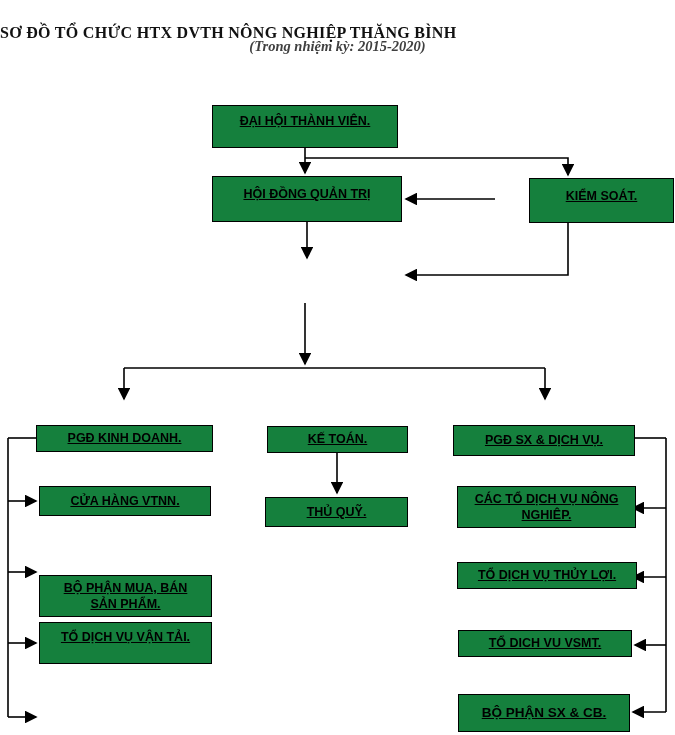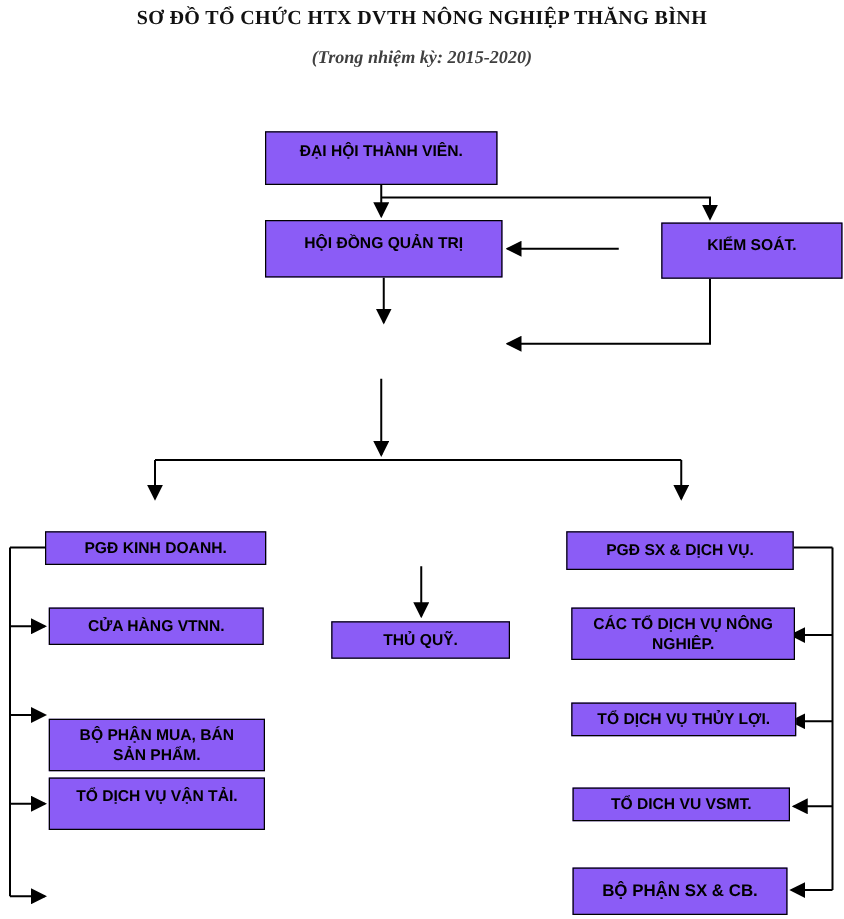--- a/index.html
+++ b/index.html
@@ -4,43 +4,43 @@
 <style>
   html,body{margin:0;padding:0;background:#ffffff;}
   .canvas{
     position:relative;
     width:675px;height:735px;
     background:#ffffff;
     font-family:"Liberation Sans", sans-serif;
     overflow:hidden;
   }
   .title{
-    position:absolute;top:6px;left:0;width:675px;
-    text-align:center;
+    position:absolute;top:24px;left:0;width:675px;
     font-family:"Liberation Serif", serif;
     font-weight:bold;font-size:16px;letter-spacing:.3px;
     color:#111;
   }
   .subtitle{
     position:absolute;top:38px;left:0;width:675px;
     text-align:center;
     font-family:"Liberation Serif", serif;
     font-weight:bold;font-style:italic;font-size:14.5px;
     color:#404040;
   }
   .node{
     position:absolute;
     box-sizing:border-box;
     border:1.8px solid #000;
-    background:#8b5cf6;
+    background:#15803d;
     display:flex;align-items:center;justify-content:center;
     text-align:center;
     font-weight:bold;font-size:12.5px;line-height:1.3;
     color:#000;
     padding:2px 16px;
+    text-decoration:underline;
   }
   .top-align{align-items:flex-start;}
   
   #n-dai-hoi   {left:212px;top:105px;width:186px;height:43px;padding-top:7px;}
   #n-hoi-dong  {left:212px;top:176px;width:190px;height:46px;padding-top:9px;}
   #n-kiem-soat {left:495px;top:178px;width:145px;height:45px;padding-top:9px;margin-left:34px;}
   #n-giam-doc  {left:210px;top:262px;width:192px;height:41px;padding-top:8px;}
   #n-pgd-kd    {left:36px; top:425px;width:177px;height:27px;}
   #n-ke-toan   {left:267px;top:426px;width:141px;height:27px;}
   #n-pgd-sx    {left:453px;top:425px;width:182px;height:31px;}
@@ -100,20 +100,21 @@
     <line x1="666" y1="508" x2="633" y2="508" marker-end="url(#arr)"></line>
     <line x1="666" y1="577" x2="633" y2="577" marker-end="url(#arr)"></line>
     <line x1="666" y1="645" x2="635" y2="645" marker-end="url(#arr)"></line>
     <line x1="666" y1="712" x2="633" y2="712" marker-end="url(#arr)"></line>
   </svg>
 
   <div class="node top-align" id="n-dai-hoi">ĐẠI HỘI THÀNH VIÊN.</div>
   <div class="node top-align" id="n-hoi-dong">HỘI ĐỒNG QUẢN TRỊ</div>
   <div class="node top-align" id="n-kiem-soat">KIỂM SOÁT.</div>
   <div class="node" id="n-pgd-kd">PGĐ KINH DOANH.</div>
+  <div class="node" id="n-ke-toan">KẾ TOÁN.</div>
   <div class="node" id="n-pgd-sx">PGĐ SX &amp; DỊCH VỤ.</div>
   <div class="node" id="n-cua-hang">CỬA HÀNG VTNN.</div>
   <div class="node" id="n-bp-mua">BỘ PHẬN MUA, BÁN SẢN PHẨM.</div>
   <div class="node top-align" id="n-van-tai">TỔ DỊCH VỤ VẬN TẢI.</div>
   <div class="node" id="n-thu-quy">THỦ QUỸ.</div>
   <div class="node" id="n-nong-nghiep">CÁC TỔ DỊCH VỤ NÔNG NGHIÊP.</div>
   <div class="node" id="n-thuy-loi">TỔ DỊCH VỤ THỦY LỢI.</div>
   <div class="node" id="n-vsmt">TỔ DICH VU VSMT.</div>
   <div class="node" id="n-sx-cb">BỘ PHẬN SX &amp; CB.</div>
 

